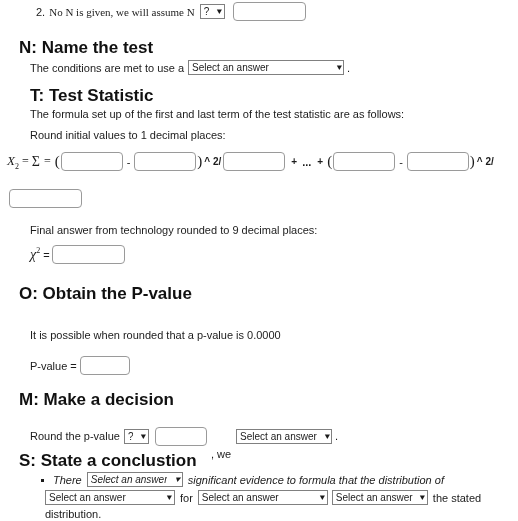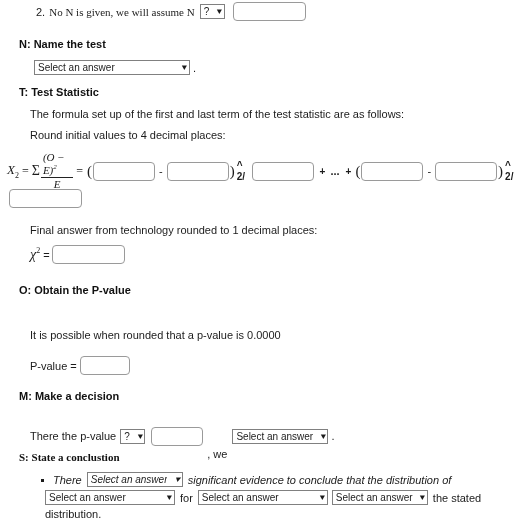--- a/index.html
+++ b/index.html
@@ -13,21 +13,21 @@
     font-family: "Liberation Sans", sans-serif;
     font-size: 11px;
     color: #1b1b1b;
     overflow: hidden;
     position: relative;
   }
   .page { position: relative; width: 518px; height: 521px; }
 
   
   .row { position: absolute; white-space: nowrap; display: flex; align-items: center; }
-  .hdr { font-weight: bold; font-size: 11px; color: #111; padding-left: 11px; }
+  .hdr { font-weight: bold; font-size: 17px; color: #111; padding-left: 11px; }
   .txt { font-size: 11px; color: #1b1b1b; }
 
   
   input.box {
     box-sizing: border-box;
     border: 1px solid #9a9a9a;
     border-radius: 4px;
     background: #fff;
     height: 19px;
     font-family: "Liberation Sans", sans-serif;
@@ -116,41 +116,37 @@
     <span class="sel sel-q" style="margin-left:5px;">
       <span class="lbl">?</span>
       <span class="arw">▾</span>
     </span>
     <input class="box w-big" style="margin-left: 8px;" type="text" value="">
   </div>
 
   <div class="row hdr" style="left:8px; top:38px;">N: Name the test</div>
 
   <div class="row" style="left:30px; top:60px;">
+    <span class="txt">The conditions are met to use a</span>
     <span class="sel sel-ans-wide" style="margin-left:4px;">
       <span class="lbl">Select an answer</span>
       <span class="arw">▾</span>
     </span>
     <span class="txt dot-period">.</span>
   </div>
 
-  <div class="row hdr" style="left:8px; top:86px;">T: Test Statistic</div>
+  <div class="row hdr" style="left:19px; top:86px;">T: Test Statistic</div>
 
   <div class="row txt" style="left:30px; top:108px;">The formula set up of the first and last term of the test statistic are as follows:</div>
-  <div class="row txt" style="left:30px; top:129px;">Round initial values to 4 decimal places:</div>
+  <div class="row txt" style="left:30px; top:129px;">Round initial values to 1 decimal places:</div>
 
   <div class="formula">
     <span class="chi"><span>X</span><sub>2</sub></span>
     <span class="eq">=</span>
     <span class="sigma">Σ</span>
-    <span class="frac">
-      <span class="num"><span>(O − E)</span><sup>2</sup></span>
-      <span class="bar"></span>
-      <span class="den">E</span>
-    </span>
     <span class="eq">=</span>
     <span class="paren">(</span>
     <input class="box w-mid" type="text" value="" style="">
     <span class="opdot">-</span>
     <input class="box w-mid" type="text" value="" style="">
     <span class="paren">)</span>
     <span class="pow">^ 2/</span>
     <input class="box w-mid" style="margin-left: 2px;" type="text" value="">
     <span class="pow" style="margin-left:6px;">+</span>
     <span class="ellip">...</span>
@@ -158,64 +154,64 @@
     <span class="paren" style="margin-left:4px;">(</span>
     <input class="box w-mid" type="text" value="" style="">
     <span class="opdot">-</span>
     <input class="box w-mid" type="text" value="" style="">
     <span class="paren">)</span>
     <span class="pow">^ 2/</span>
   </div>
 
   <input class="box w-big" style="position: absolute; left: 9px; top: 189px;" type="text" value="">
 
-  <div class="row txt" style="left:30px; top:224px;">Final answer from technology rounded to 1 decimal places:</div>
+  <div class="row txt" style="left:30px; top:224px;">Final answer from technology rounded to 9 decimal places:</div>
 
   <div class="row" style="left:30px; top:245px;">
     <span class="chi2label"><span>χ</span><sup>2</sup></span>
     <span class="txt" style="margin-left:3px;">=</span>
     <input class="box w-big" style="margin-left: 2px;" type="text" value="">
   </div>
 
   <div class="row hdr" style="left:8px; top:284px;">O: Obtain the P-value</div>
   <div class="row txt" style="left:30px; top:329px;">It is possible when rounded that a p-value is 0.0000</div>
 
   <div class="row hdr" style="left:8px; top:390px;">M: Make a decision</div>
 
   <div class="row" style="left:30px; top:356px;">
     <span class="txt">P-value =</span>
     <input class="box w-pv" style="margin-left: 3px;" type="text" value="">
   </div>
 
   <div class="row" style="left:30px; top:412px;">
-    <span class="txt">There the p-value</span>
+    <span class="txt">Round the p-value</span>
     <span class="sel sel-q" style="margin-left:4px;">
       <span class="lbl">?</span>
       <span class="arw">▾</span>
     </span>
     <input class="box w-sm" style="margin-left: 6px;" type="text" value="">
     <span class="txt" style="margin-left:4px;margin-top:36px;">, we</span>
     <span class="sel sel-ans-short" style="margin-left:5px;">
       <span class="lbl">Select an answer</span>
       <span class="arw">▾</span>
     </span>
     <span class="txt dot-period">.</span>
   </div>
 
-  <div class="row hdr" style="left:8px; top:451px;font-family:Liberation Serif, serif;">S: State a conclustion</div>
+  <div class="row hdr" style="left:8px; top:451px;">S: State a conclustion</div>
 
   <div class="bullet-dot" style="left:41px; top:479px;"></div>
 
   <div class="row" style="left:53px; top:472px;font-style:italic;">
     <span class="txt">There</span>
     <span class="sel sel-ans-short" style="margin-left:5px;">
       <span class="lbl">Select an answer</span>
       <span class="arw">▾</span>
     </span>
-    <span class="txt" style="margin-left:5px;">significant evidence to conclude that the distribution of</span>
+    <span class="txt" style="margin-left:5px;">significant evidence to formula that the distribution of</span>
   </div>
 
   <div class="row" style="left:45px; top:490px;">
     <span class="sel sel-ans-med">
       <span class="lbl">Select an answer</span>
       <span class="arw">▾</span>
     </span>
     <span class="txt" style="margin-left:5px;">for</span>
     <span class="sel sel-ans-med" style="margin-left:5px;">
       <span class="lbl">Select an answer</span>

